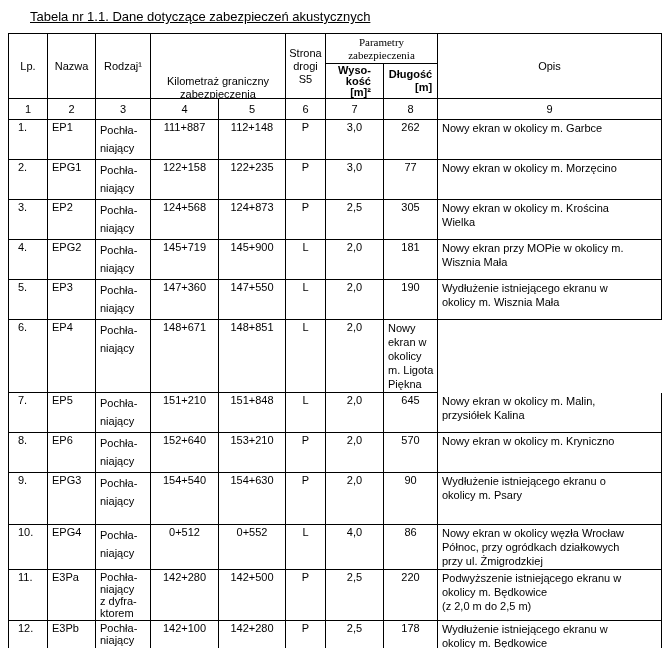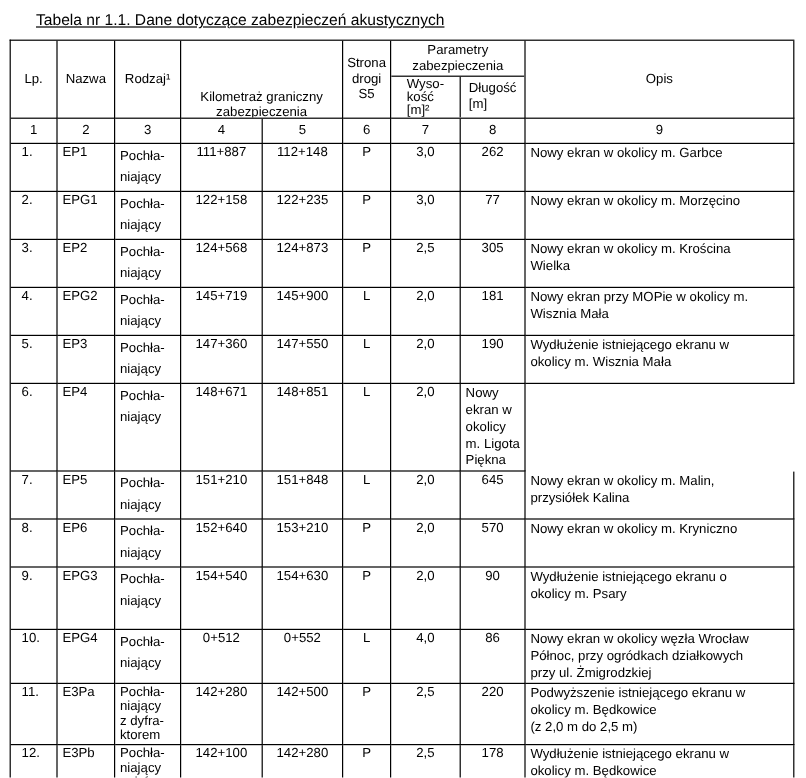--- a/index.html
+++ b/index.html
@@ -48,26 +48,26 @@
     text-align: center; line-height: 13px;
   }
   .grp { display: flex; flex-direction: column; }
   .grp-label {
     display: flex; align-items: center; justify-content: center;
     text-align: center; line-height: 13px;
     border-bottom: 1px solid #000;
     white-space: pre-line;
   }
   .km-label { height: 40px; margin-top: 41px; }
-  .par-label { height: 30px; }
+  .par-label { height: 30px; font-family: Liberation Serif, serif; }
   .grp-cols { flex: 1; display: flex; }
   .sub {
     flex: 1;
     display: flex; align-items: center; justify-content: center;
-    text-align: left; white-space: pre-line; line-height: 13px;
+    text-align: right; white-space: pre-line; line-height: 13px; font-weight: bold;
   }
   .sub-od  { flex: 0 0 68px; border-right: 1px solid #000; }
   .sub-wys { flex: 0 0 58px; border-right: 1px solid #000; line-height: 11px; }
   
   .numrow { height: 21px; }
   .numrow .cell {
     display: flex; align-items: center; justify-content: center;
     padding: 0;
   }
   

